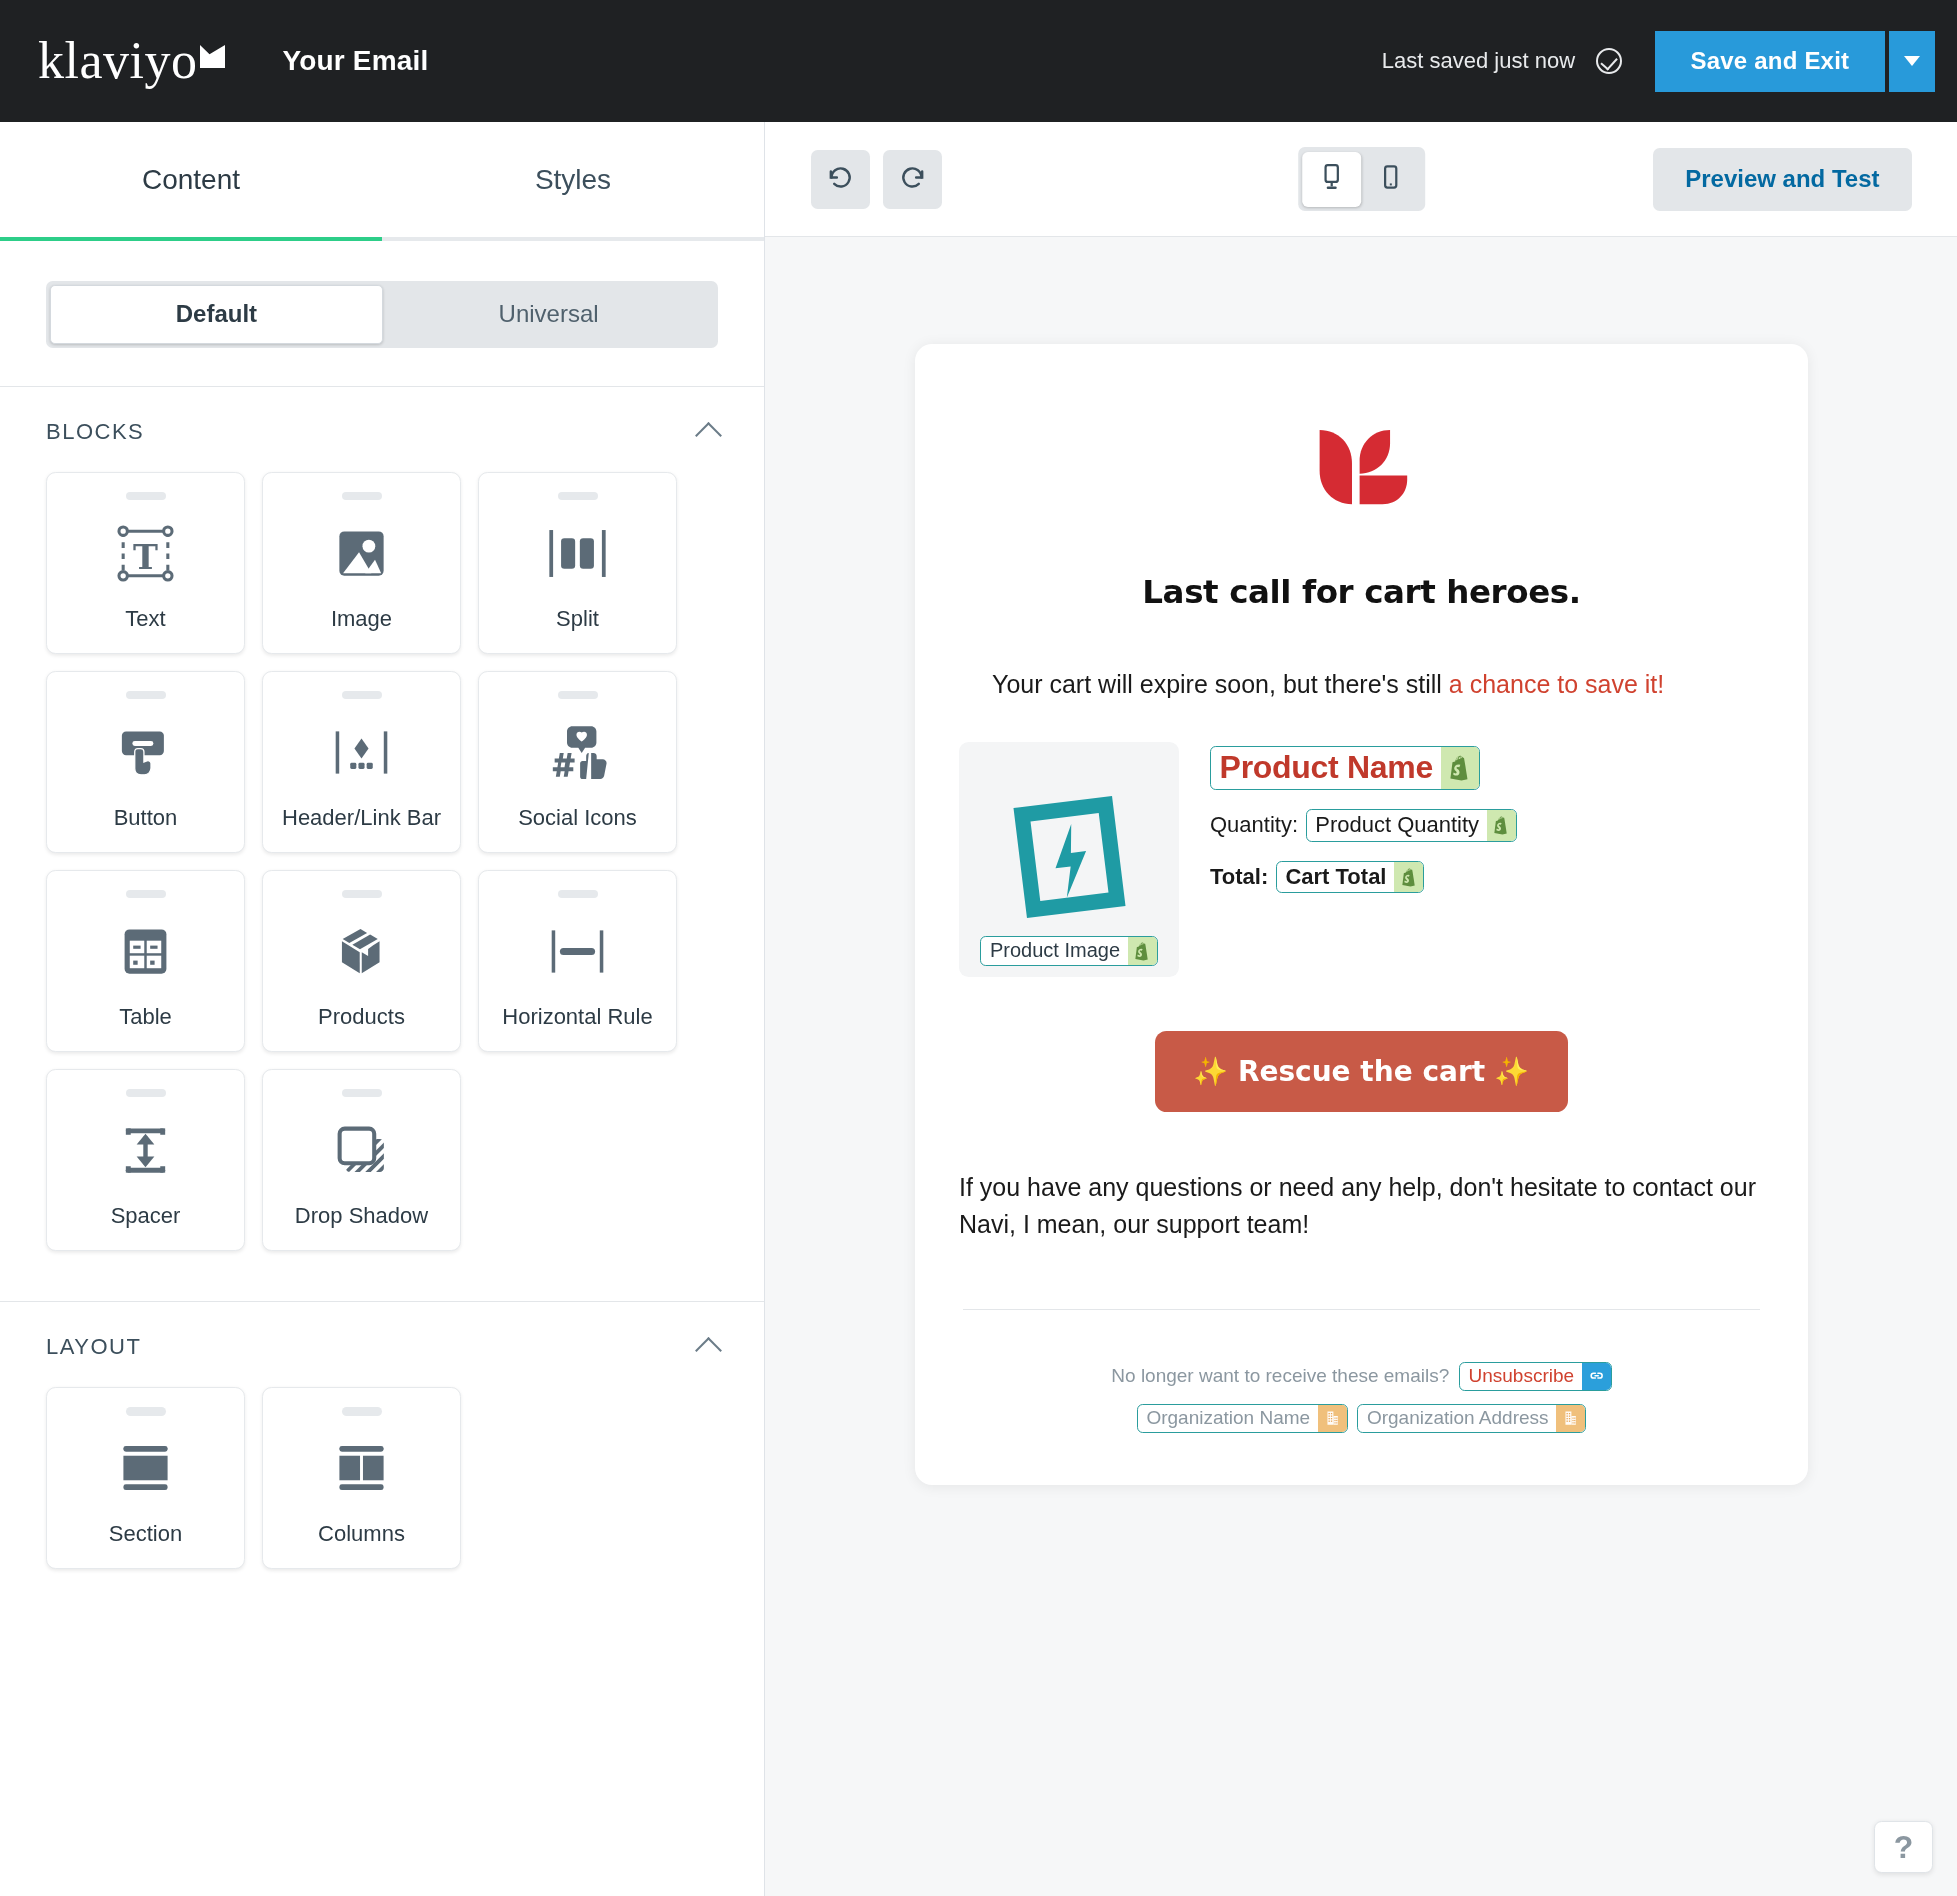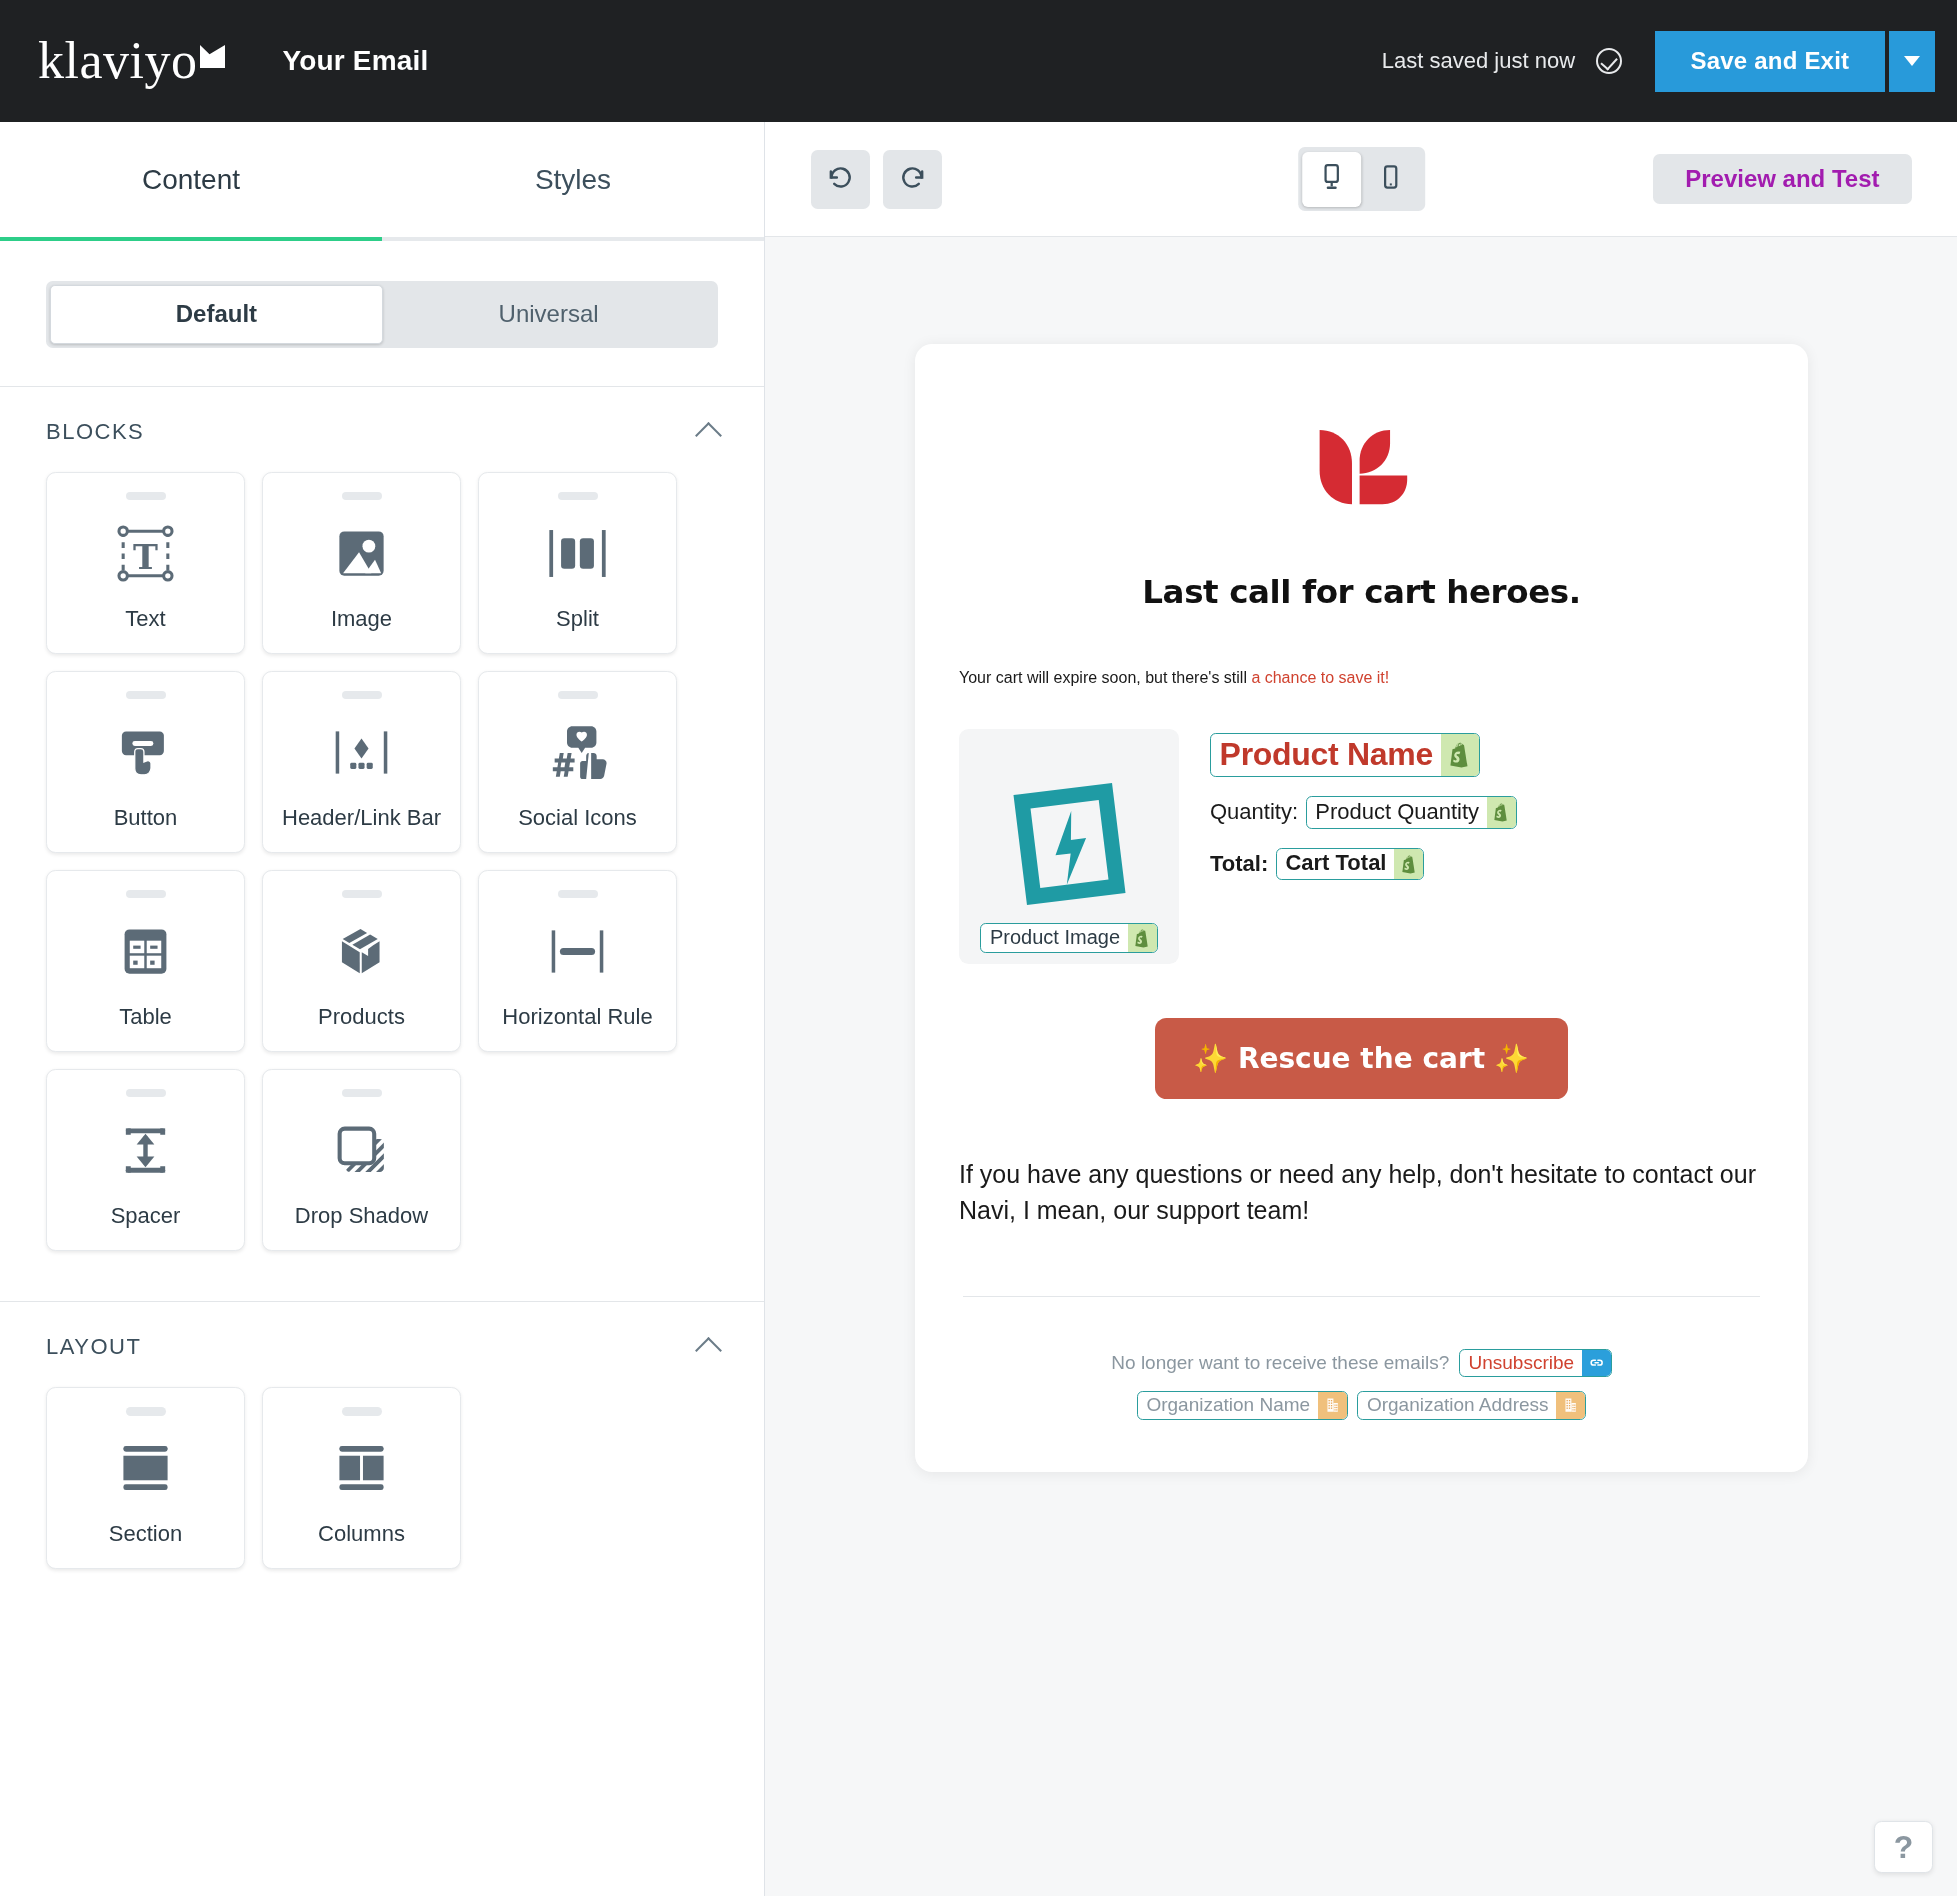--- a/index.html
+++ b/index.html
@@ -125,22 +125,22 @@
   .device-switch {
     position: absolute; left: 50%; transform: translateX(-50%);
     display: flex; background: #e3e6e9; border-radius: 6.7px; padding: 4.8px;
   }
   .dev-opt {
     width: 59px; height: 55px; border-radius: 5.7px; display: flex;
     align-items: center; justify-content: center; cursor: pointer;
   }
   .dev-opt.selected { background: #ffffff; box-shadow: 0 1px 2.9px rgba(0,0,0,.2); }
   .preview-btn {
-    margin-left: auto; background: #e3e6e9; color: #a21caf; border: none;
-    font-size: 24px; font-weight: bold; height: 50px; padding: 0 32.5px;
+    margin-left: auto; background: #e3e6e9; color: #0369a1; border: none;
+    font-size: 24px; font-weight: bold; height: 63px; padding: 0 32.5px;
     border-radius: 6.7px; cursor: pointer;
   }
 
   .canvas {
     flex: 1; background: #f6f7f8; overflow: hidden;
     display: flex; justify-content: center; padding-top: 107px; position: relative;
   }
 
   
   .email-card {
@@ -172,21 +172,21 @@
   .ptoken .por { font-size: 21px; color: #9aa6ad; font-weight: normal; padding: 0 6.7px; display:flex; align-items:center;}
   .ptoken .pbadge {
     background: #1b6d77; width: 52px; display: flex; align-items: center; justify-content: center;
   }
   .subhead {
     font-size: 32.5px; font-weight: bold; text-align: center; color: #111;
     font-family: "DejaVu Sans", sans-serif; margin-top: 21px; letter-spacing: -0.4px;
   }
 
   .body-copy {
-    font-size: 16px; color: #1a1a1a; margin-top: 55px; line-height: 1.45;
+    font-size: 25px; color: #1a1a1a; margin-top: 55px; line-height: 1.45; margin-left: 33px;
   }
   .accent-red { color: #d0422f; }
 
   .product-row { display: flex; gap: 31px; margin-top: 40px; }
   .product-img-box {
     width: 220px; height: 235px; background: #f4f5f6; border-radius: 9.6px;
     display: flex; flex-direction: column; align-items: center; justify-content: center;
     position: relative; padding-bottom: 5.7px;
   }
   .placeholder-glyph { width: 115px; height: 126px; }

